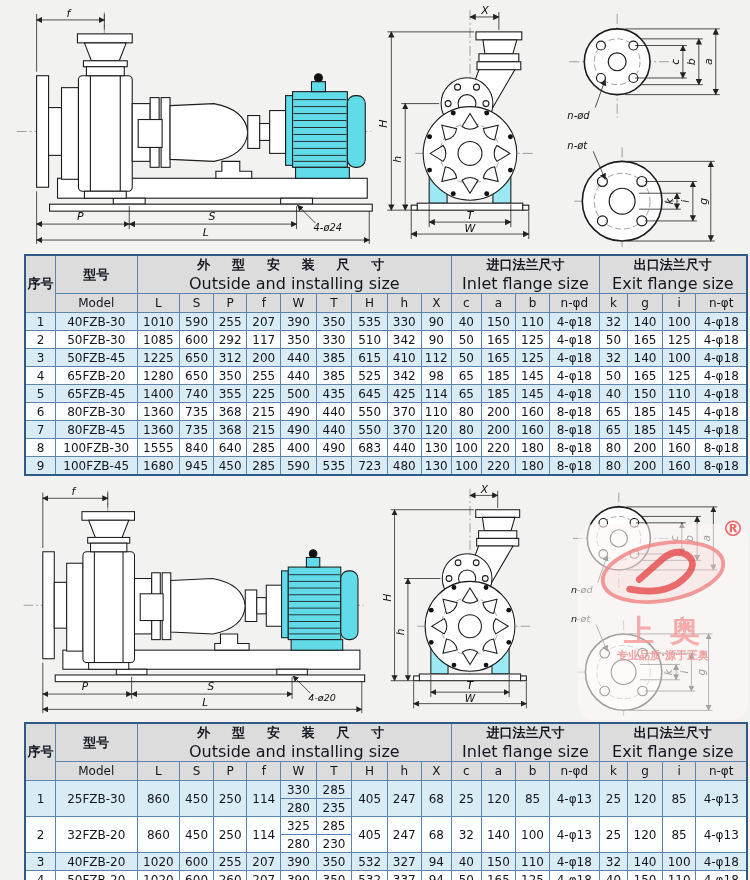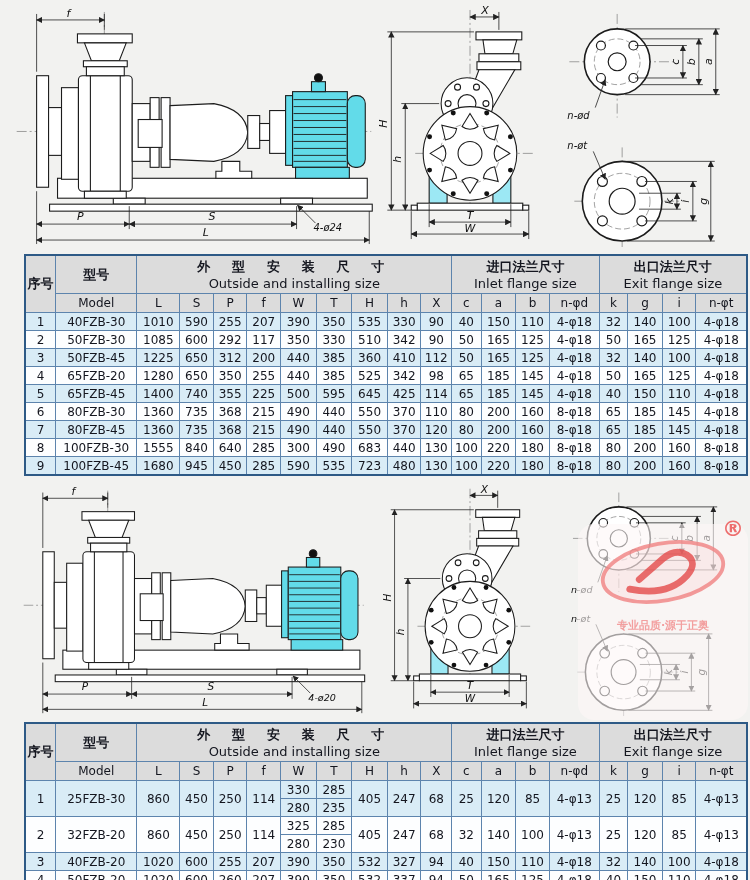--- a/index.html
+++ b/index.html
@@ -35,21 +35,21 @@
   
   table{border-collapse:collapse;table-layout:fixed;width:724px;margin:2px 0 4px 24px;
     font-size:12px;color:#14161f;border:2px solid #2e5a86;background:#fff;}
   th,td{border:1px solid #5d84ad;text-align:center;padding:0;overflow:hidden;white-space:nowrap;}
   thead th{background:#dcdcdc;font-weight:normal;}
   thead tr.r1 th{height:37px;}
   thead tr.r2 th{height:18px;}
   tbody td{height:17px;}
   .cn{font-size:13px;font-weight:600;}
   .sp{letter-spacing:7px;font-family:Liberation Mono, monospace;}
-  .en{font-size:13px;font-weight:normal;text-align:center;}
+  .en{font-size:16px;font-weight:normal;text-align:center;}
   #t1 tbody tr:nth-child(odd) td{background:#d9ecf6;}
   #t1 tbody tr:nth-child(even) td{background:#fdfeff;}
   #t2 tbody tr:nth-child(1) td,#t2 tbody tr:nth-child(2) td,#t2 tbody tr:nth-child(5) td{background:#d9ecf6;}
   #t2 tbody tr:nth-child(3) td,#t2 tbody tr:nth-child(4) td,#t2 tbody tr:nth-child(6) td{background:#fdfeff;}
 </style>
 </head>
 <body>
 
 <svg width="0" height="0" style="position:absolute" aria-hidden="true">
   <defs>
@@ -381,21 +381,21 @@
         </tr>
         <tr>
           <td>3</td>
           <td>50FZB-45</td>
           <td>1225</td>
           <td>650</td>
           <td>312</td>
           <td>200</td>
           <td>440</td>
           <td>385</td>
-          <td>360</td>
+          <td>615</td>
           <td>410</td>
           <td>112</td>
           <td>50</td>
           <td>165</td>
           <td>125</td>
           <td>4-φ18</td>
           <td>32</td>
           <td>140</td>
           <td>100</td>
           <td>4-φ18</td>
@@ -422,21 +422,21 @@
           <td>4-φ18</td>
         </tr>
         <tr>
           <td>5</td>
           <td>65FZB-45</td>
           <td>1400</td>
           <td>740</td>
           <td>355</td>
           <td>225</td>
           <td>500</td>
-          <td>595</td>
+          <td>435</td>
           <td>645</td>
           <td>425</td>
           <td>114</td>
           <td>65</td>
           <td>185</td>
           <td>145</td>
           <td>4-φ18</td>
           <td>40</td>
           <td>150</td>
           <td>110</td>
@@ -484,21 +484,21 @@
           <td>145</td>
           <td>4-φ18</td>
         </tr>
         <tr>
           <td>8</td>
           <td>100FZB-30</td>
           <td>1555</td>
           <td>840</td>
           <td>640</td>
           <td>285</td>
-          <td>300</td>
+          <td>400</td>
           <td>490</td>
           <td>683</td>
           <td>440</td>
           <td>130</td>
           <td>100</td>
           <td>220</td>
           <td>180</td>
           <td>8-φ18</td>
           <td>80</td>
           <td>200</td>
@@ -557,20 +557,21 @@
       <text class="dtext" transform="rotate(-90 124 198)" x="124" y="198" text-anchor="middle">i</text>
       <text class="dtext" transform="rotate(-90 142 198)" x="142" y="198" text-anchor="middle">g</text>
     </svg>
 
     <div class="watermark">
       <span class="wm-reg">®</span>
       <svg class="wm-logo" viewBox="0 0 150 84">
         <ellipse cx="75" cy="42" rx="64" ry="30" transform="rotate(-10 75 42)" fill="rgba(250,205,205,0.25)" stroke="rgba(240,130,130,0.8)" stroke-width="4"></ellipse>
         <path d="M40 60 Q80 68 100 46 Q112 32 100 24 Q88 17 75 28 L50 50" fill="none" stroke="rgba(228,74,74,0.8)" stroke-width="7" stroke-linecap="round"></path>
       </svg>
+      <div class="wm1">上奥</div>
       <div class="wm3">专业品质·源于正奥</div>
     </div>
   </section>
 
   <table id="t2">
     <colgroup>
       <col style="width:30px">
         <col style="width:80px">
         <col style="width:42px">
         <col style="width:33px">

